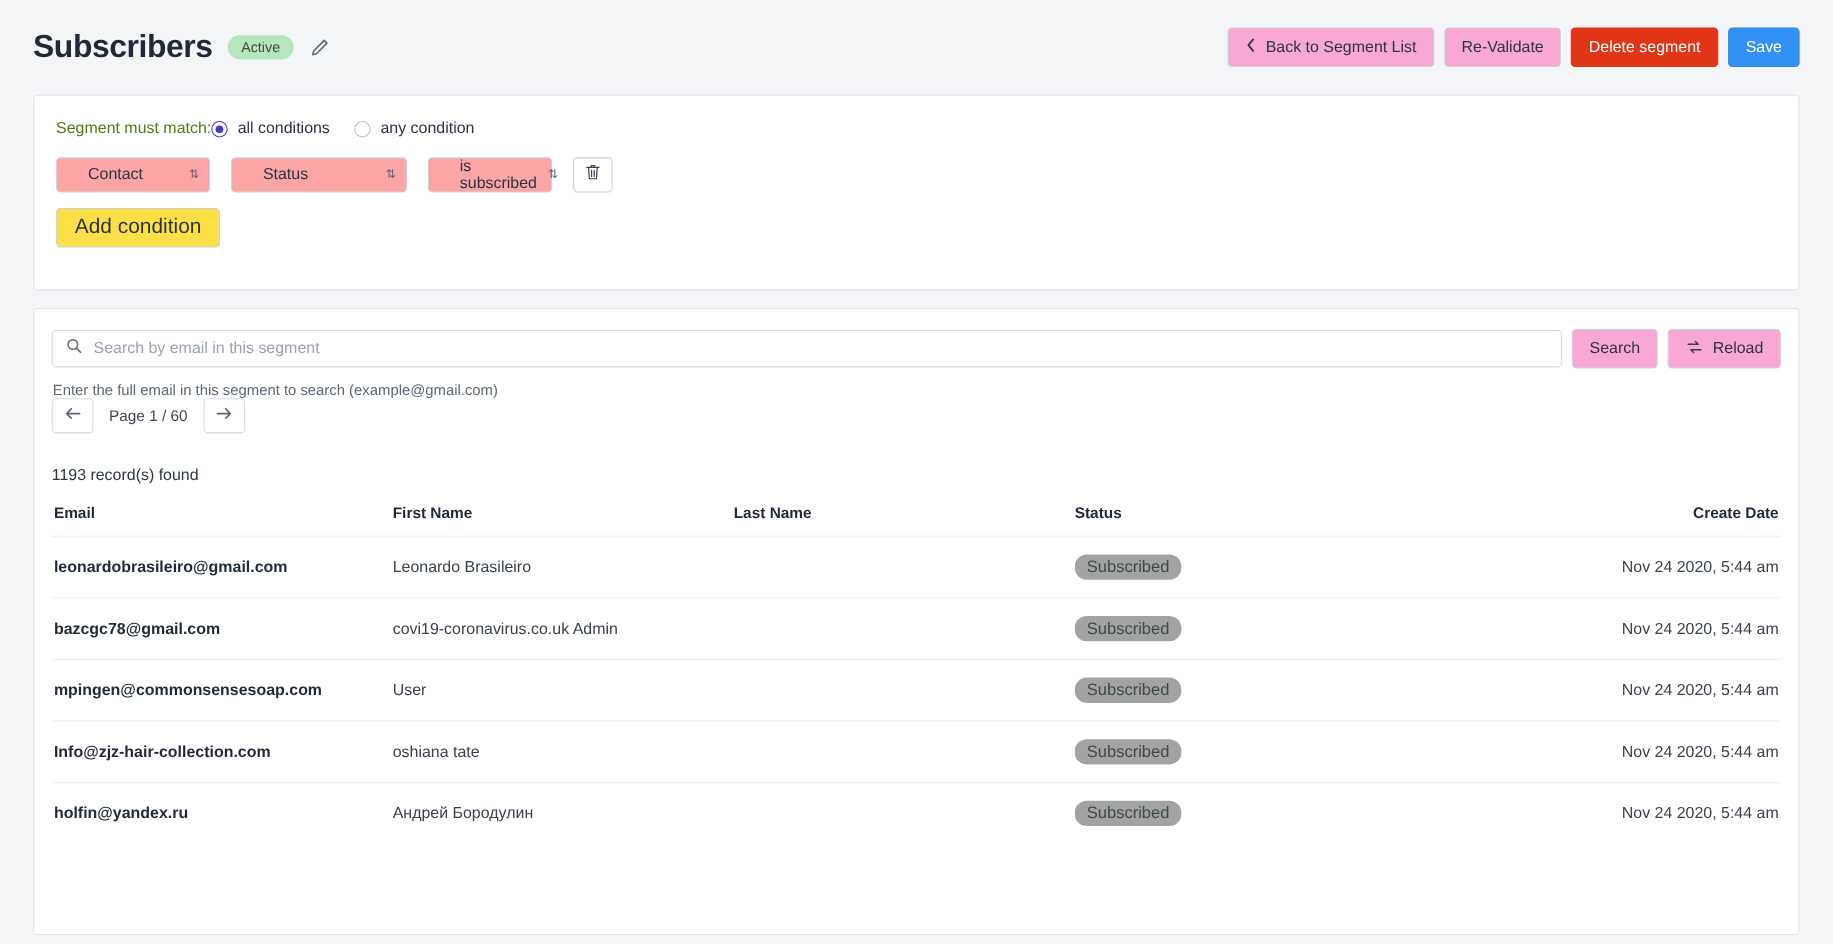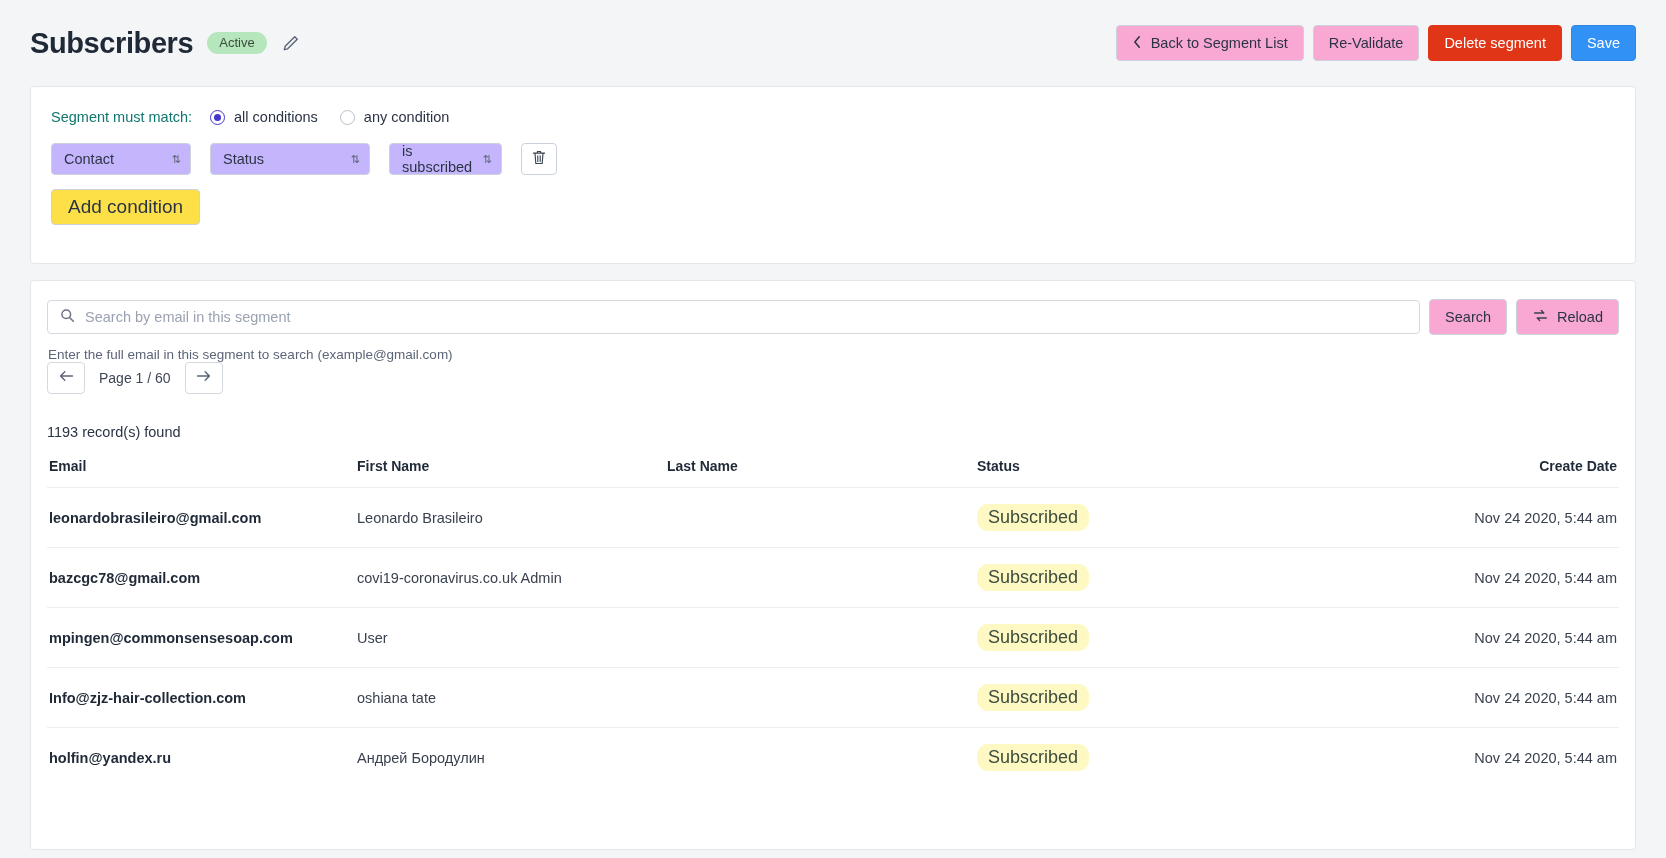--- a/index.html
+++ b/index.html
@@ -50,46 +50,46 @@
   
   .card {
     background: #fff;
     border: 1px solid #e3e6ea;
     border-radius: 4px;
     margin: 0 30px;
   }
   .conditions-card { padding: 22px 20px 26px 20px; height: 178px; }
 
   .match-row { display: flex; align-items: center; gap: 0; font-size: 14.5px; margin-bottom: 18px; }
-  .match-label { margin-right: 18px; color: #0f766e; }
+  .match-label { color: #4d7c0f; }
   .radio-group { display: flex; align-items: center; gap: 22px; }
   .radio-item { display: flex; align-items: center; gap: 9px; cursor: pointer; }
   .radio {
     width: 15px; height: 15px; border-radius: 50%;
     border: 1px solid #b9bfcb; background: #fff;
     display: inline-block; position: relative; flex: none;
   }
   .radio.checked { border-color: #4338ca; }
   .radio.checked::after {
     content: ""; position: absolute; inset: 3px;
     border-radius: 50%; background: #4338ca;
   }
 
   .cond-row { display: flex; align-items: center; gap: 19px; margin-bottom: 14px; }
   .select {
     height: 32px;
     border: 1px solid #ccd2dc;
     border-radius: 4px;
-    background: #c4b5fd;
+    background: #fca5a5;
     font-size: 14.5px;
     color: #2b3445;
     display: flex;
     align-items: center;
     justify-content: space-between;
-    padding: 0 9px 0 12px;
+    padding: 0 9px 0 28px;
     cursor: pointer;
   }
   .select .chev { color: #5c6577; font-size: 11px; line-height: 1; margin-left: 10px; }
   .sel-contact { width: 140px; }
   .sel-field   { width: 160px; }
   .sel-op      { width: 113px; }
   .icon-btn {
     width: 36px; height: 32px;
     border: 1px solid #ccd2dc; border-radius: 4px;
     background: #fff; cursor: pointer;
@@ -152,22 +152,22 @@
   }
   .col-email  { width: 310px; padding-left: 2px; }
   .col-first  { width: 310px; }
   .col-last   { width: 310px; }
   .col-status { width: 400px; }
   .col-date   { text-align: right; padding-right: 2px; }
   td.col-email { font-weight: 700; color: #1f2937; }
   td.col-date { color: #39414f; }
   .badge {
     display: inline-block;
-    background: #fef9c3; color: #3b4b3d;
-    font-size: 18px; padding: 3px 11px; border-radius: 11px;
+    background: #a3a3a3; color: #3b4b3d;
+    font-size: 15px; padding: 3px 11px; border-radius: 11px;
   }
 </style>
 </head>
 <body>
 
 <div class="page-header">
   <div class="title-wrap">
     <div class="page-title">Subscribers</div>
     <div class="status-pill">Active</div>
     <span class="edit-icon">

